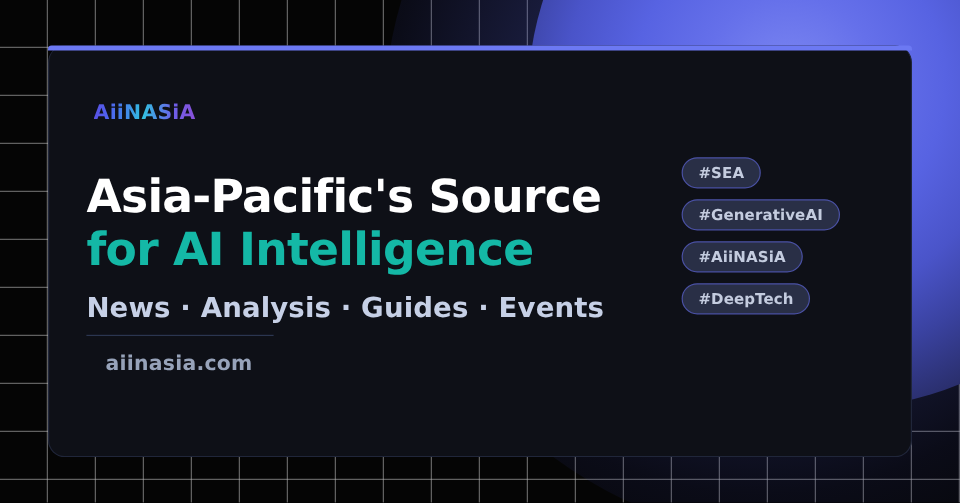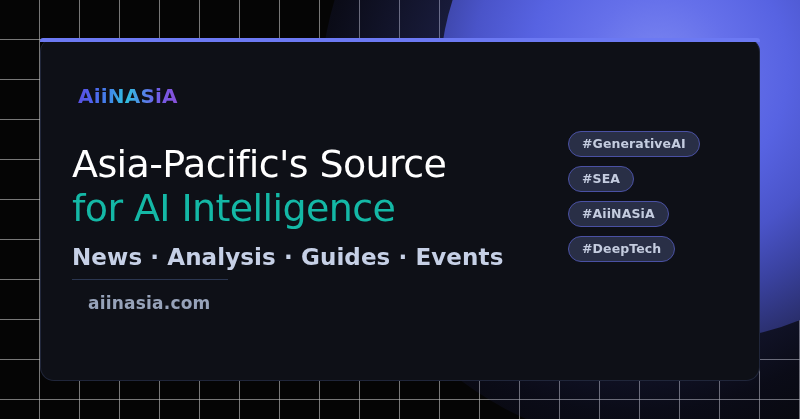--- a/index.html
+++ b/index.html
@@ -95,21 +95,21 @@
     background: #6c79f3;
     border-radius: 3px 3px 0 0;
     z-index: 6;
   }
 
   
   #logo {
     position: absolute;
     left: 78px;
     top: 84px;
-    font-size: 20px;
+    font-size: 17px;
     font-weight: bold;
     letter-spacing: 0.2px;
     background: linear-gradient(95deg,
         #5a4fe0 0%,
         #4f63ef 16%,
         #3f8de8 34%,
         #31c3e0 48%,
         #4c8fe6 62%,
         #6e5fe8 78%,
         #8a4fd8 100%);
@@ -124,21 +124,21 @@
   
   #headline {
     position: absolute;
     left: 72px;
     top: 142px;
     z-index: 8;
     line-height: 1.17;
   }
   .hl-line {
     font-size: 38px;
-    font-weight: normal;
+    font-weight: bold;
     letter-spacing: -0.6px;
     white-space: nowrap;
     display: block;
   }
   .hl-white { color: #ffffff; }
   .hl-blue  { color: #14b8a6; }
 
   
   #subtitle {
     position: absolute;
@@ -221,19 +221,19 @@
     <span class="hl-line hl-blue">for AI Intelligence</span>
   </div>
 
   <div id="subtitle">News · Analysis · Guides · Events</div>
 
   <div id="divider"></div>
 
   <div id="website">aiinasia.com</div>
 
   <div id="tags">
+    <span class="tag">#SEA</span>
     <span class="tag">#GenerativeAI</span>
-    <span class="tag">#SEA</span>
     <span class="tag">#AiiNASiA</span>
     <span class="tag">#DeepTech</span>
   </div>
 
 </div>
 
 </body></html>

